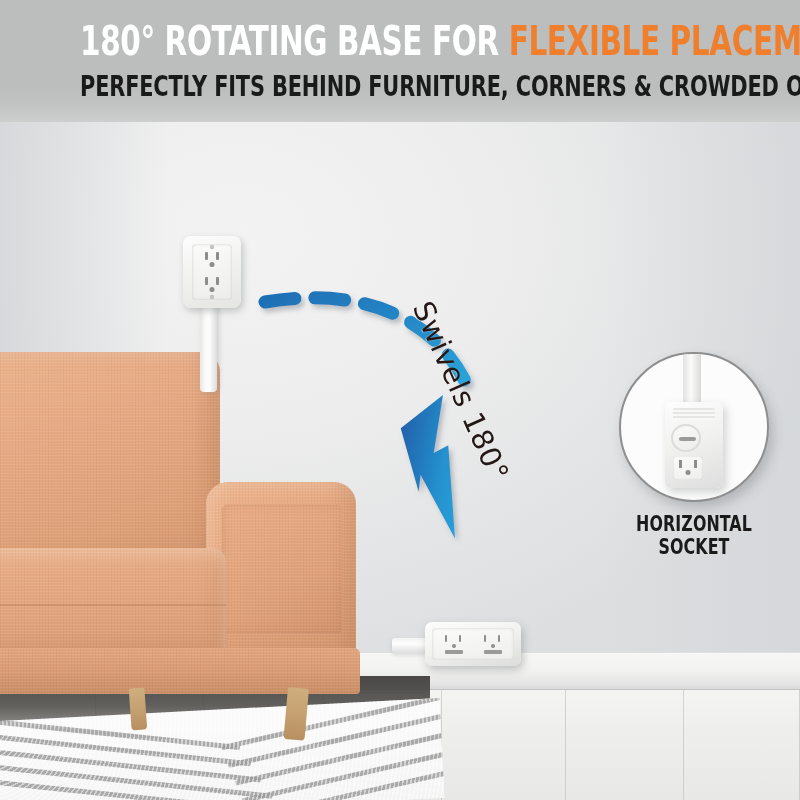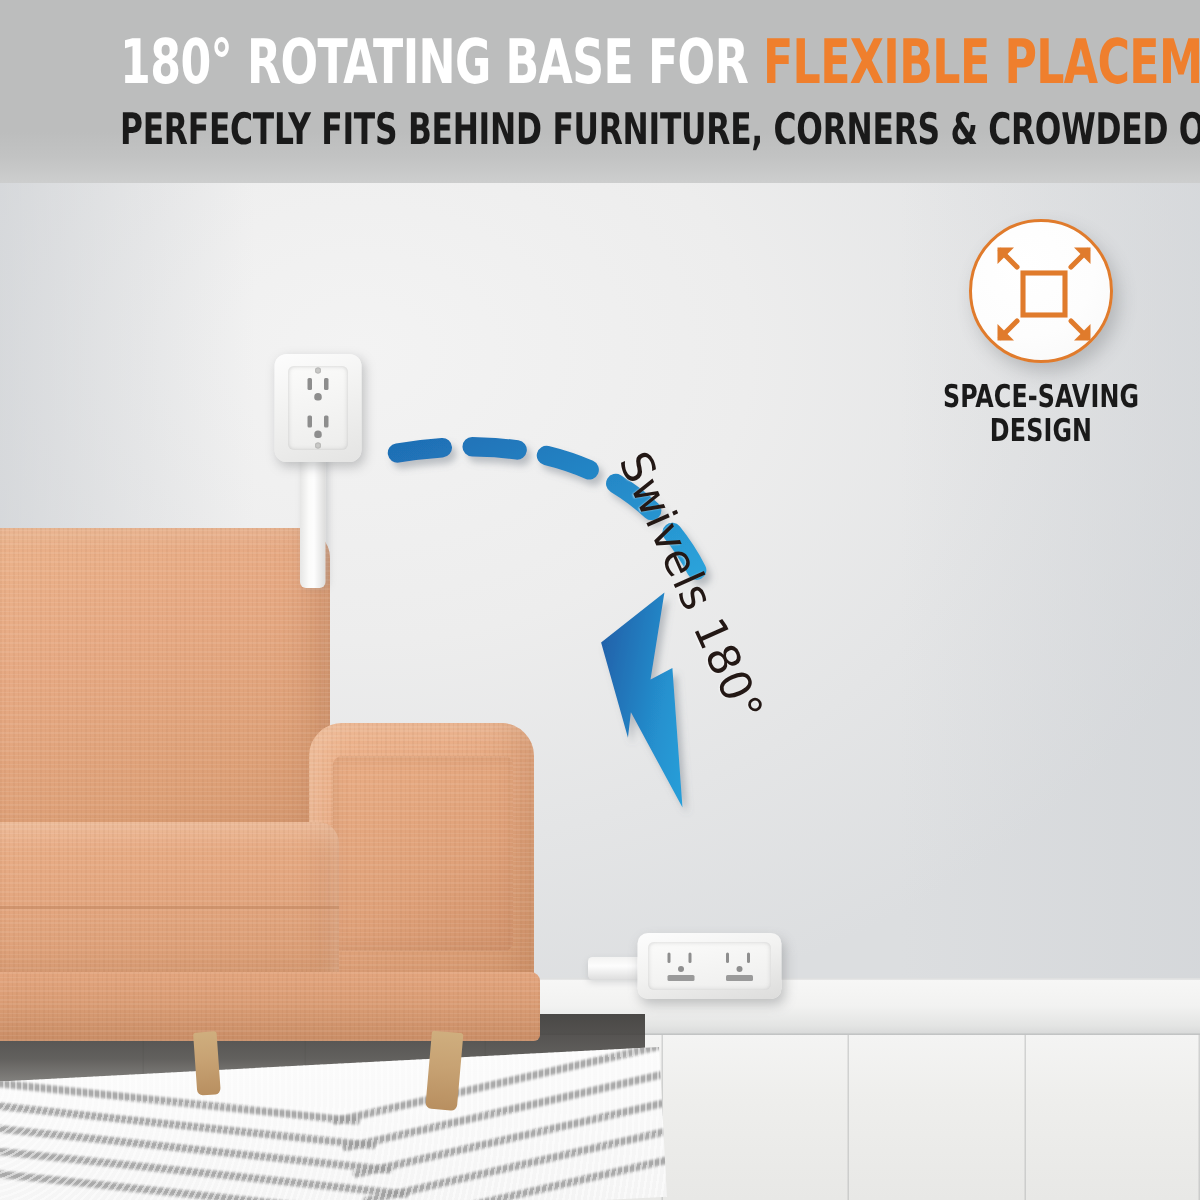--- a/index.html
+++ b/index.html
@@ -450,39 +450,37 @@
     <div class="swivel-label">Swivels 180°</div>
   </div>
 
   <div class="header">
     <div class="headline">
       <span class="w">180° ROTATING BASE FOR </span><span class="o">FLEXIBLE PLACEMENT</span>
     </div>
     <div class="subline">PERFECTLY FITS BEHIND FURNITURE, CORNERS &amp; CROWDED OUTLETS</div>
   </div>
 
-  <div class="feature f1">
-    <div class="circ orange">
-      <svg viewBox="0 0 96 96" width="96" height="96">
-        <rect x="34" y="34" width="28" height="28" fill="none" stroke="#e07b2c" stroke-width="3.4"></rect>
-
-        <line x1="30" y1="30" x2="19" y2="19" stroke="#e07b2c" stroke-width="3.4" stroke-linecap="round"></line>
-        <path d="M 17,17 L 17,28 L 28,17 Z" fill="#e07b2c"></path>
-
-        <line x1="66" y1="30" x2="77" y2="19" stroke="#e07b2c" stroke-width="3.4" stroke-linecap="round"></line>
-        <path d="M 79,17 L 68,17 L 79,28 Z" fill="#e07b2c"></path>
-
-        <line x1="30" y1="66" x2="19" y2="77" stroke="#e07b2c" stroke-width="3.4" stroke-linecap="round"></line>
-        <path d="M 17,79 L 28,79 L 17,68 Z" fill="#e07b2c"></path>
-
-        <line x1="66" y1="66" x2="77" y2="77" stroke="#e07b2c" stroke-width="3.4" stroke-linecap="round"></line>
-        <path d="M 79,79 L 79,68 L 68,79 Z" fill="#e07b2c"></path>
-      </svg>
+
+  <div class="feature f2">
+    <div class="circ grayring">
+      <div class="hz-wrap">
+        <div class="hz-cord"></div>
+        <div class="hz-body"></div>
+        <div class="hz-ribs"></div>
+        <div class="hz-round">
+          <span class="hz-rslot"></span>
+        </div>
+        <div class="hz-sock">
+          <span class="hz-s1"></span>
+            <span class="hz-s2"></span>
+            <span class="hz-g"></span>
+        </div>
+      </div>
     </div>
     <div class="f-label">
-      <div>SPACE-SAVING</div>
-      <div>DESIGN</div>
+      <div>HORIZONTAL</div>
+      <div>SOCKET</div>
     </div>
   </div>
 
 
-
 </div>
 
 </body></html>

